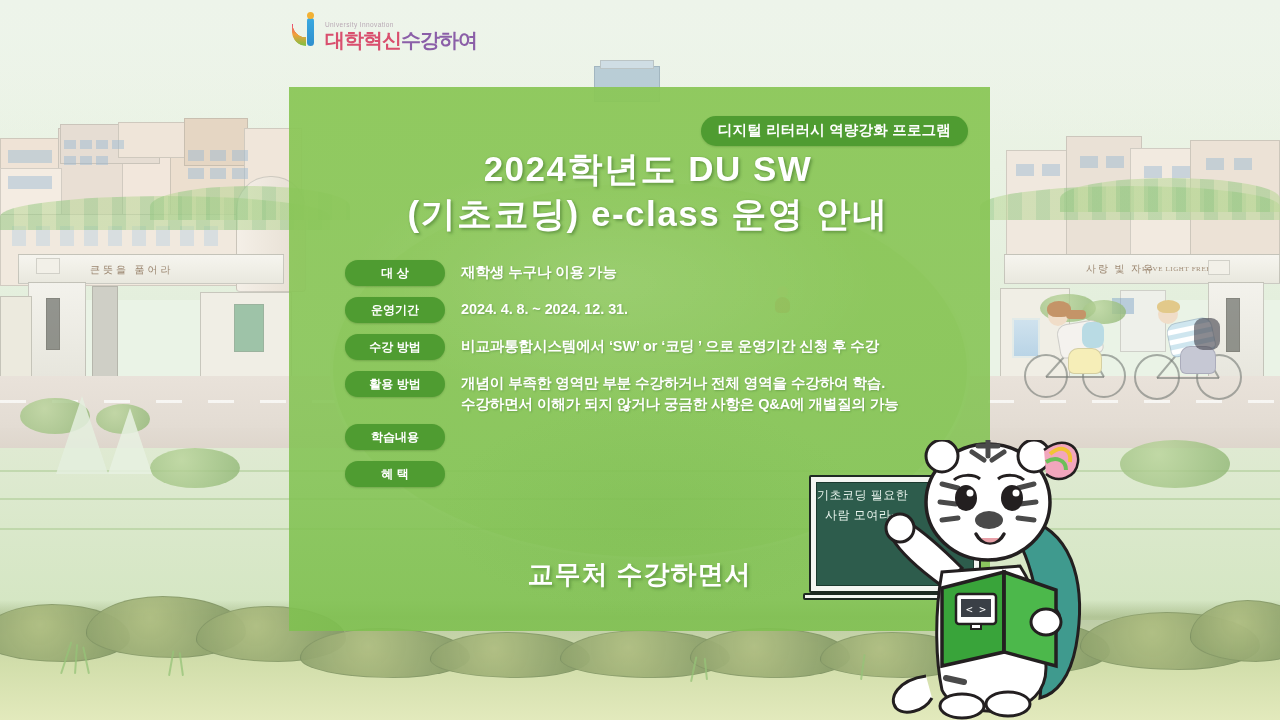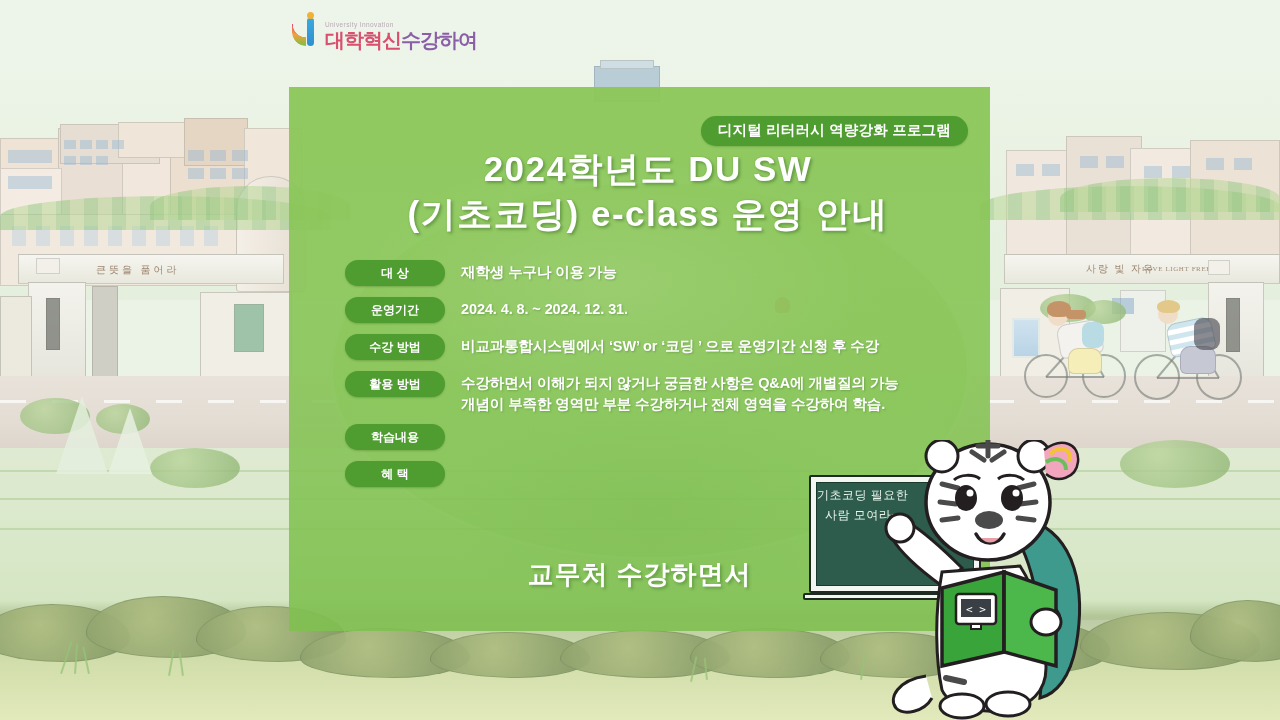--- a/index.html
+++ b/index.html
@@ -309,21 +309,21 @@
 
   <div class="bld" style="left:594px;top:66px;width:66px;height:36px;background:#b9cdd6;border-color:rgba(140,160,170,.5);"></div>
   <div class="bld" style="left:600px;top:60px;width:54px;height:9px;background:#cfdde4;"></div>
 
   <div class="treeband" style="left:0px;top:196px;width:330px;"></div>
   <div class="treeband" style="left:150px;top:186px;width:200px;"></div>
   <div class="treeband" style="left:980px;top:186px;width:300px;"></div>
   <div class="treeband" style="left:1060px;top:178px;width:220px;"></div>
 
   <div class="gate-lintel" style="left:18px;top:254px;width:266px;"></div>
-  <div class="gate-text" style="left:96px;top:263px;text-align:right;">큰뜻을 품어라</div>
+  <div class="gate-text" style="left:90px;top:263px;text-align:right;">큰뜻을 품어라</div>
   <div class="gate" style="left:28px;top:282px;width:58px;height:96px;"></div>
   <div class="gate" style="left:92px;top:286px;width:26px;height:92px;background:#cfcfc6;"></div>
   <div class="pillar-plate" style="left:46px;top:298px;width:14px;height:52px;"></div>
   <div class="bld" style="left:36px;top:258px;width:24px;height:16px;background:#f2f0e8;"></div>
   <div class="gate" style="left:0px;top:296px;width:32px;height:84px;background:#eceade;"></div>
   <div class="gate" style="left:200px;top:292px;width:92px;height:86px;background:#f0eee5;"></div>
   <div class="bld" style="left:234px;top:304px;width:30px;height:48px;background:#9ec3a8;"></div>
 
   <div class="gate-lintel" style="left:1004px;top:254px;width:276px;"></div>
   <div class="gate-text" style="left:1086px;top:262px;letter-spacing:2px;">사랑 빛 자유</div>
@@ -447,22 +447,22 @@
     </div>
 
     <div class="info-row">
       <div class="pill">수강 방법</div>
       <div class="info-val">비교과통합시스템에서 ‘SW’ or ‘코딩 ’ 으로 운영기간 신청 후 수강</div>
     </div>
 
     <div class="info-row tall">
       <div class="pill">활용 방법</div>
       <div class="info-val">
+        <span class="sub">개념이 부족한 영역만 부분 수강하거나 전체 영역을 수강하여 학습.</span>
         <span class="sub">수강하면서 이해가 되지 않거나 궁금한 사항은 Q&amp;A에 개별질의 가능</span>
-        <span class="sub">개념이 부족한 영역만 부분 수강하거나 전체 영역을 수강하여 학습.</span>
       </div>
     </div>
 
     <div class="info-row">
       <div class="pill">학습내용</div>
     </div>
 
     <div class="info-row">
       <div class="pill">혜      택</div>
     </div>

